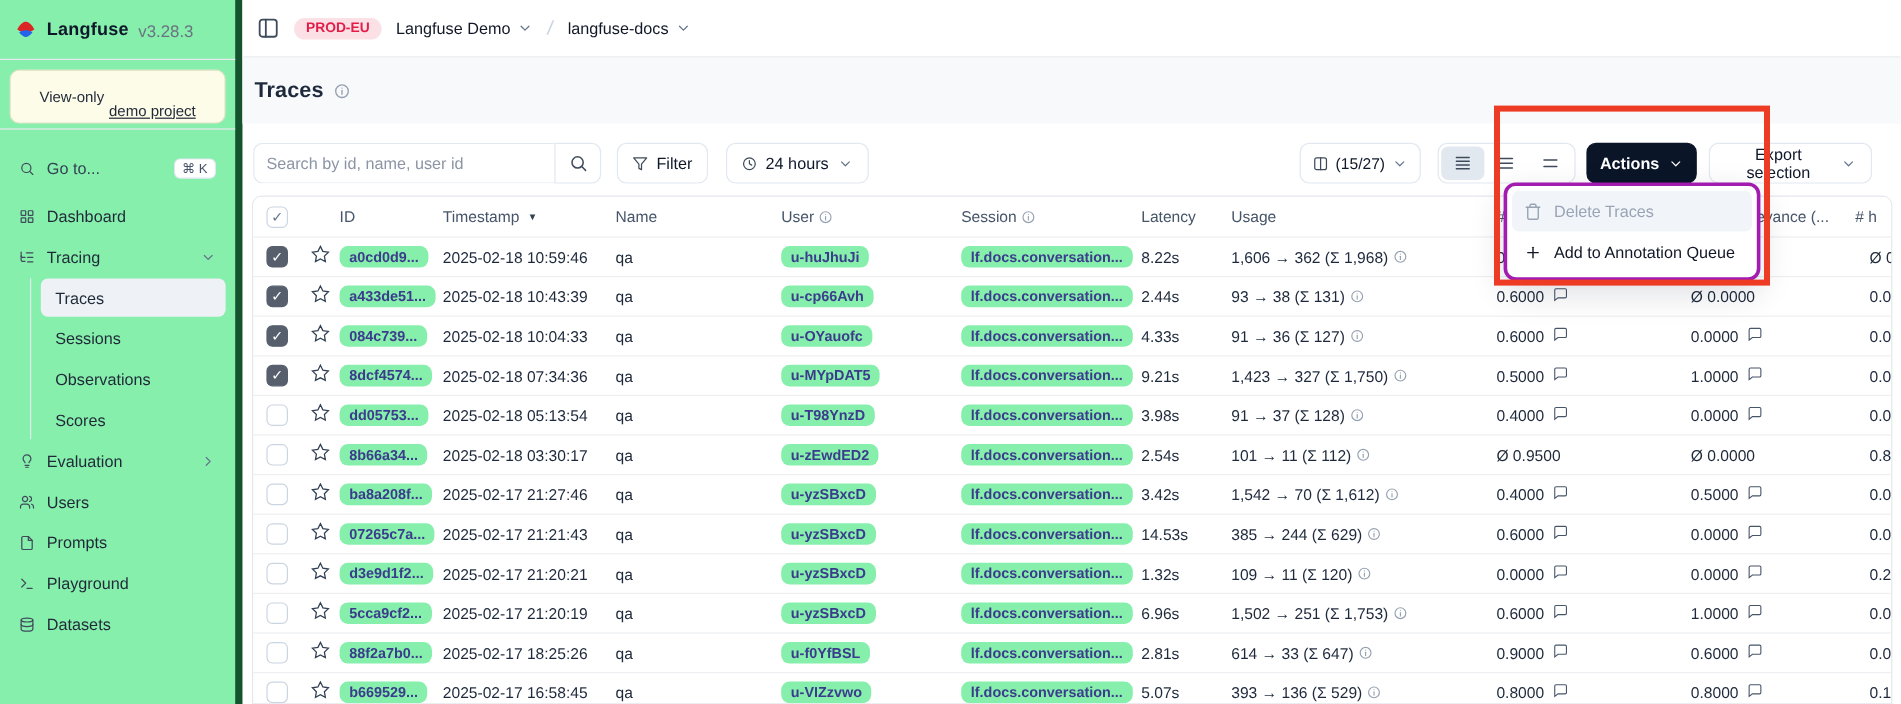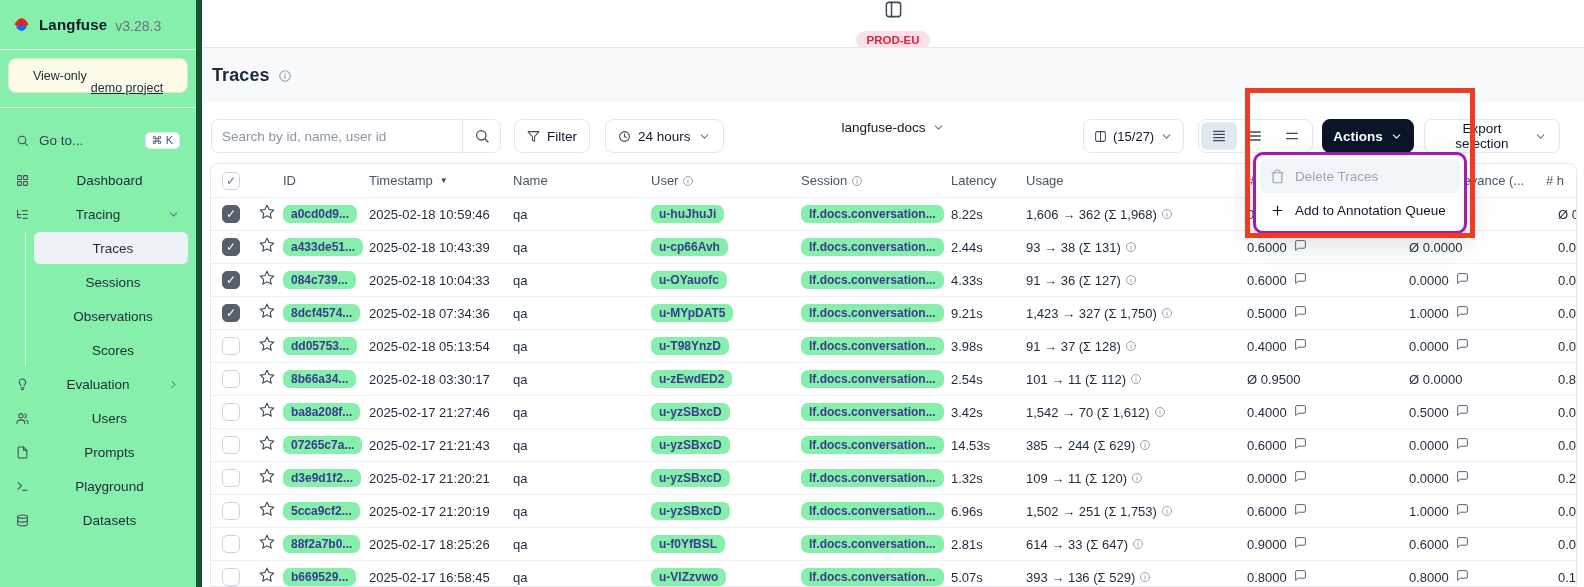--- a/index.html
+++ b/index.html
@@ -13,38 +13,38 @@
   .ic.xs svg { width:12px; height:12px; stroke:#94a0af; }
   .chev svg { width:13px; height:13px; stroke:#64748b; }
 
   
   #sidebar { position:absolute; left:0; top:0; width:202px; height:587px; background:#86efac;
              border-right:6px solid #14532d; }
   #logo-row { height:50px; border-bottom:1px solid #e8eaee; display:flex; align-items:center; padding:0 12px; gap:8px; }
   #logo-row .brand { font-size:15px; font-weight:700; color:#0f172a; letter-spacing:.2px; }
   #logo-row .ver { font-size:14px; color:#6b7280; margin-top:2px; }
   #notice-zone { height:58px; border-bottom:1px solid #e8eaee; padding:8px; }
-  #notice { height:35px; background:#fdfce9; border:1px solid #e7e4c8; border-radius:8px;
+  #notice { height:45px; background:#fdfce9; border:1px solid #e7e4c8; border-radius:8px;
             display:flex; align-items:center; justify-content:center; gap:4px; font-size:12.5px; color:#1f2937; }
   #notice a { color:#1f2937; text-decoration:underline;margin-top:24px; }
   #goto-row { margin:16px 8px 4px; height:32px; display:flex; align-items:center; gap:10px;
               padding:0 8px; border-radius:6px; font-size:13.5px; color:#334155; }
   #goto-row .kbd { margin-left:auto; border:1px solid #e2e8f0; border-radius:5px; padding:1px 6px;
                    font-size:11px; color:#475569; background:#fff; }
   #side-menu { padding:4px 8px; }
   .side-item { height:32px; margin-bottom:2px; display:flex; align-items:center; gap:10px;
-               padding:0 8px; border-radius:6px; font-size:13.5px; color:#1f2937;text-align:center; }
+               padding:0 8px; border-radius:6px; font-size:13.5px; color:#1f2937; }
   .side-item .lbl { flex:1 1 auto; }
   .side-item.active { background:#eef2f6; font-weight:500; }
   .sub-wrap { border-left:1px solid #e2e8f0; margin-left:17px; padding-left:8px; }
   .sub-wrap .side-item { padding-left:12px; }
 
   
   #topbar { position:absolute; left:202px; top:0; width:1382px; height:48px; background:#fff;
-            border-bottom:1px solid #e5e7eb; display:flex; align-items:center; padding:0 12px; gap:12px;flex-direction:column; }
+            border-bottom:1px solid #e5e7eb; display:flex; align-items:center; padding:0 12px; gap:12px; }
   #env-badge { background:#fbe0e5; color:#e11d48; font-size:11.5px; font-weight:600;
                padding:3px 10px; border-radius:10px; }
   .crumb { display:flex; align-items:center; gap:6px; font-size:13.5px; font-weight:500; color:#111827; }
   #crumb-slash { color:#cbd5e1; font-size:17px; transform:rotate(8deg); }
 
   
   #titleband { position:absolute; left:202px; top:48px; width:1382px; height:55px; background:#f7f9fb;
                display:flex; align-items:center; padding:0 10px; gap:8px; }
   #page-title { font-size:18px; font-weight:700; color:#1e293b; letter-spacing:.1px; }
 

